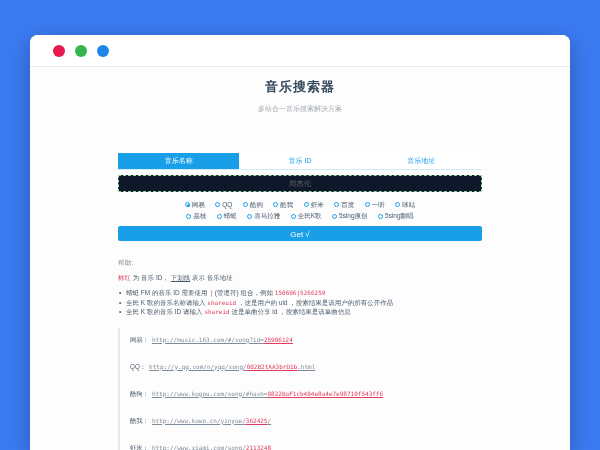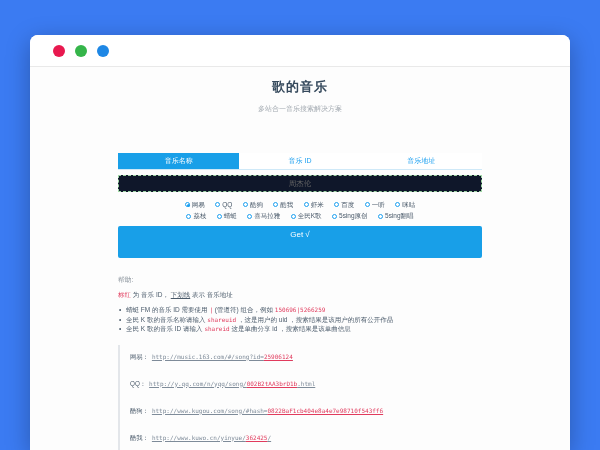--- a/index.html
+++ b/index.html
@@ -25,21 +25,21 @@
               background:#0f172a; text-align:center; font-size:7.5px; color:#666;
               font-family:"Liberation Sans","DejaVu Sans",sans-serif; outline:none; }
   .radio-rows { margin-top:6px; }
   .radio-row { text-align:center; line-height:8px; margin-bottom:1px; white-space:nowrap; }
   .radio-item { display:inline-flex; align-items:center; margin:0 3px; cursor:pointer; }
   .rdot { width:5px; height:5px; border:1px solid #1a9ff0; border-radius:50%;
           margin-right:2px; position:relative; background:#fff; flex:0 0 auto; }
   .radio-item.checked .rdot::after { content:""; position:absolute; left:1px; top:1px;
           width:3px; height:3px; border-radius:50%; background:#1a9ff0; }
   .rlabel { font-size:6.5px; color:#4a5a6a; }
-  .get-btn { margin-top:6px; height:32px; background:#189fe8; border-radius:2px; color:#fff;
+  .get-btn { margin-top:6px; height:15px; background:#189fe8; border-radius:2px; color:#fff;
              font-size:8px; text-align:center; line-height:17px; cursor:pointer; }
   .help-head { margin-top:17px; font-size:6.8px; color:#8a939c; }
   .help-line { margin-top:6px; font-size:6.5px; color:#4a5a6a; }
   .red { color:#e13b5d; }
   .uline { text-decoration:underline; }
   .code { font-family:"DejaVu Sans Mono",monospace; font-size:6px; color:#e13b5d; }
   .bullets { margin-top:5px; list-style:none; }
   .bullets li { font-size:6.5px; color:#4a5a6a; line-height:9.5px; padding-left:8px; position:relative; }
   .bullets li::before { content:"•"; position:absolute; left:1px; color:#4a5a6a; }
   .examples { margin-top:11px; border-left:2px solid #e3e6ea; padding-left:10px; }
@@ -55,21 +55,21 @@
 <div class="window">
 
   <div class="titlebar">
     <span class="dot red"></span>
     <span class="dot green"></span>
     <span class="dot blue"></span>
   </div>
 
   <div class="content">
     <div class="container">
-      <div class="app-title">歌的音乐</div>
+      <div class="app-title">音乐搜索器</div>
       <div class="app-subtitle">多站合一音乐搜索解决方案</div>
 
       <div class="tabs">
         <div class="tab active">音乐名称</div>
         <div class="tab">音乐 ID</div>
         <div class="tab">音乐地址</div>
       </div>
 
       <input class="kw-input" value="周杰伦" style="">
 

